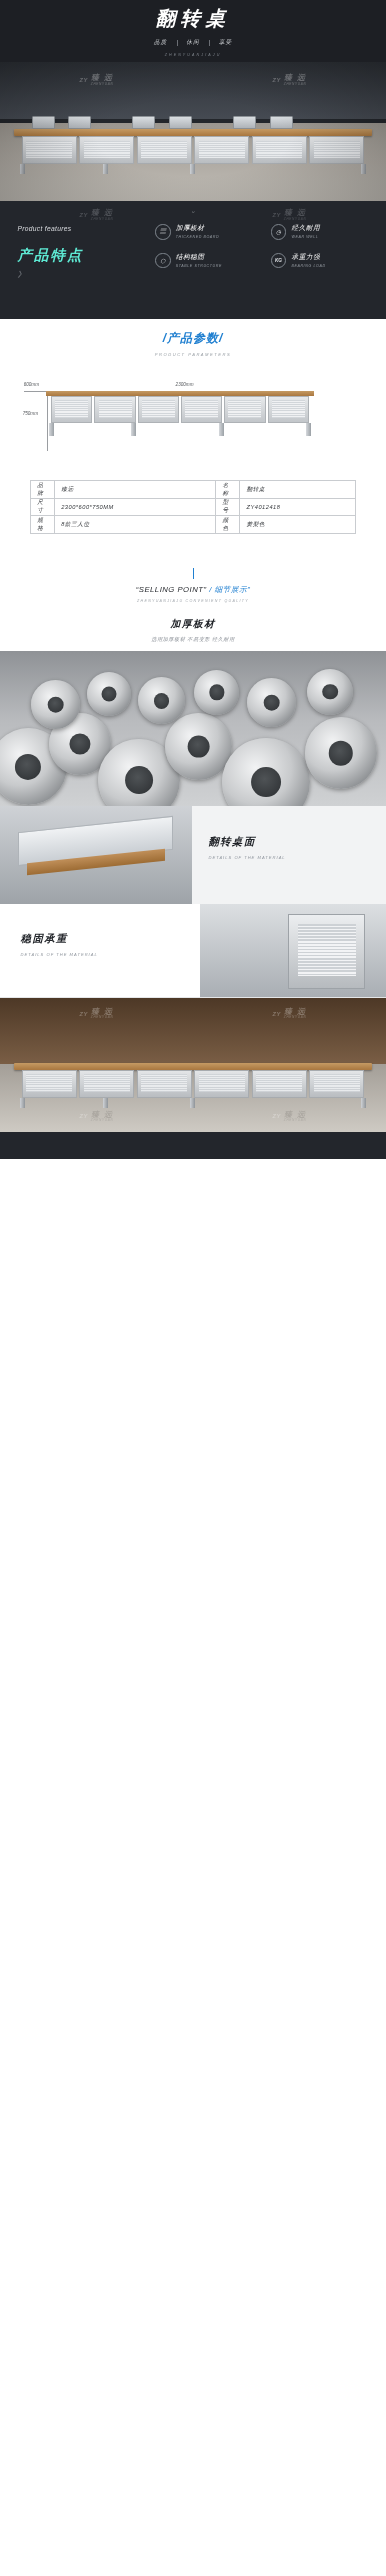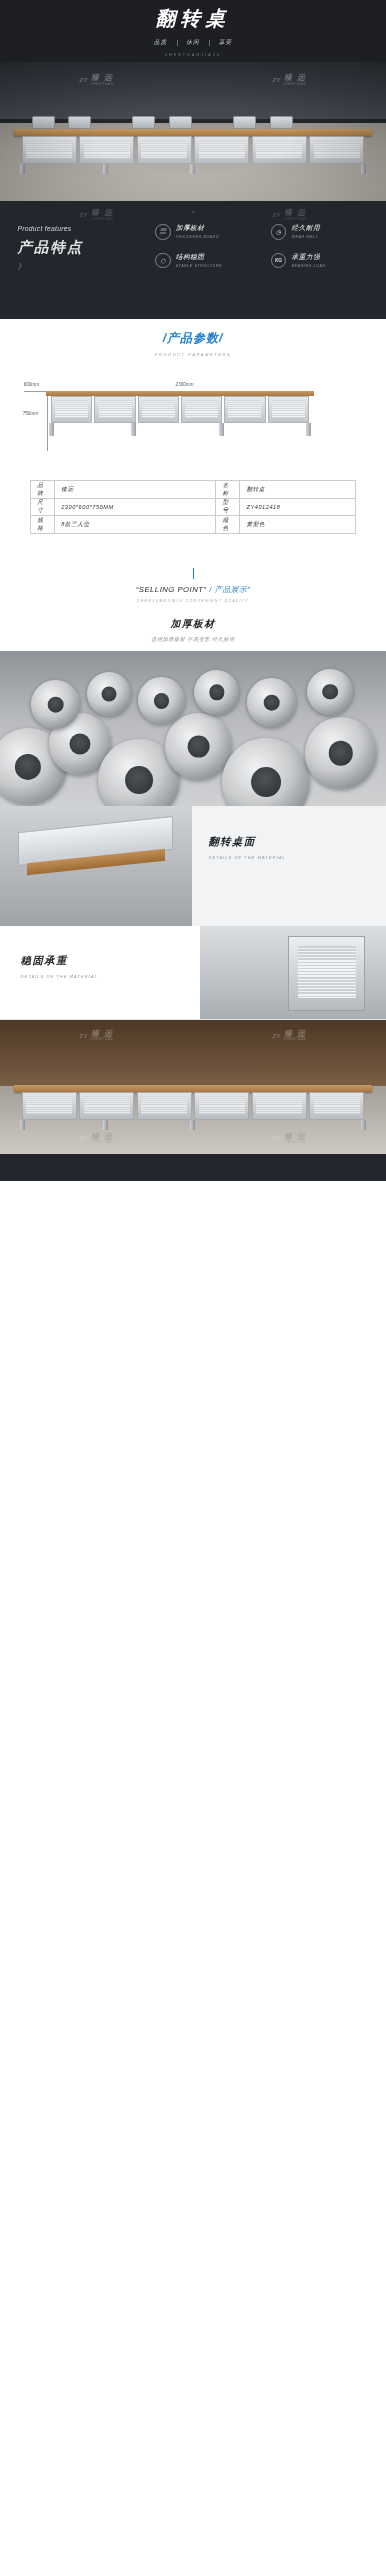--- a/index.html
+++ b/index.html
@@ -118,22 +118,22 @@
 
   
   .features {
     position:relative; height:118px; background:#23262c; color:#fff; overflow:hidden;
   }
   .feat-head { position:absolute; left:17.5px; top:24px; }
   .feat-head .en {
     font-size:6.7px; color:#d9dbdf; letter-spacing:0.3px;
   }
   .feat-head .cn {
-    font-size:14.4px; font-weight:bold; letter-spacing:2.1px; margin-top:6px;
-    color:#e5e5e5;
+    font-size:14.4px; font-weight:bold; letter-spacing:2.1px; margin-top:14px;
+    color:#5eead4;
   }
   .feat-head .arrows {
     margin-top:5.2px; font-size:7.7px; color:#8e939a; letter-spacing:-1px;
   }
   .feat-grid {
     position:absolute; left:155px; top:23px; width:216px;
     display:grid; grid-template-columns:1fr 1fr; gap:13.4px 15.5px;
   }
   .feat-item { display:flex; align-items:center; gap:5.2px; }
   .feat-ic {
@@ -226,21 +226,21 @@
     background:radial-gradient(circle at 38% 34%, #f2f3f4 0%, #c8cacc 45%, #8d9093 78%, #6e7174 100%);
     box-shadow:0 1.5px 4.1px rgba(0,0,0,.35);
   }
   .coil:after {
     content:""; position:absolute; left:50%; top:50%; transform:translate(-50%,-50%);
     width:34%; height:34%; border-radius:50%;
     background:radial-gradient(circle at 45% 40%, #4f5356, #2b2e31);
   }
 
   
-  .detail-a { height:120px; display:flex; background:#f2f3f4; }
+  .detail-a { height:98px; display:flex; background:#f2f3f4; }
   .detail-a .ph {
     width:192px; position:relative; overflow:hidden;
     background:linear-gradient(180deg,#cfd2d6,#9ea3a8);
   }
   .detail-a .tx { flex:1; padding:29px 0 0 16.5px; }
   .detail-a .tx .t { font-size:10.3px; font-weight:bold; letter-spacing:1.5px; color:#1f2227; }
   .detail-a .tx .d { margin-top:6.2px; font-size:4.1px; color:#9298a0; letter-spacing:1px; }
 
   .detail-b { height:93px; display:flex; background:#ffffff;gap:8px; }
   .detail-b .tx { width:192px; padding:28px 0 0 20.6px; }
@@ -475,21 +475,21 @@
           <td class="v">黄梨色</td>
         </tr>
       </tbody>
     </table>
   </section>
 
   <section class="sp-head">
     <div class="bar"></div>
     <div class="main">
       <span>“SELLING POINT”</span>
-      <span class="blue">/ 产品展示”</span>
+      <span class="blue">/ 细节展示”</span>
     </div>
     <div class="en">ZHENYUANJIAJU CONVENIENT QUALITY</div>
   </section>
 
   <section class="sp-sub">
     <div class="t">加厚板材</div>
     <div class="d">选用加厚板材 不易变形 经久耐用</div>
   </section>
 
   <section class="coils">

